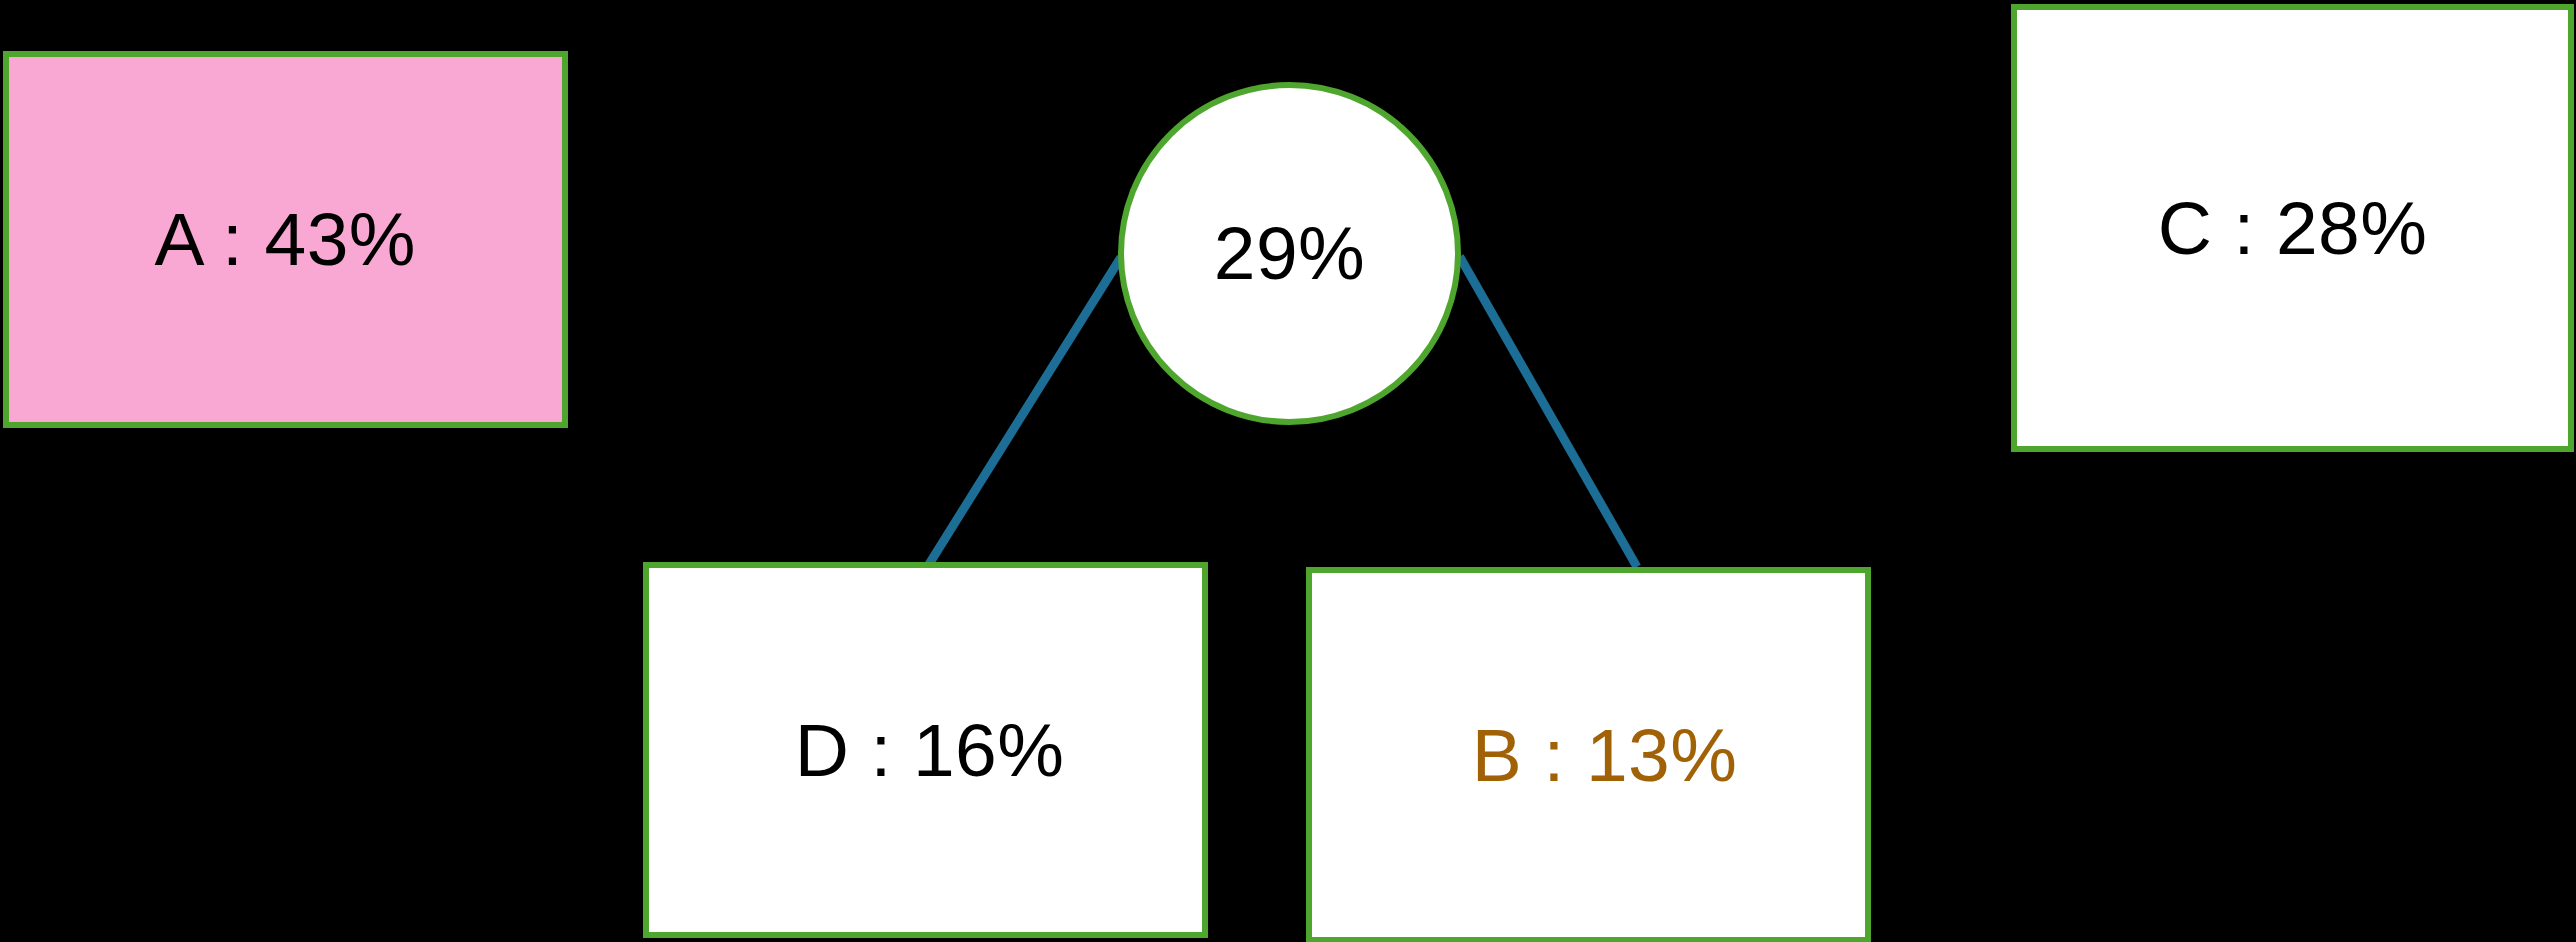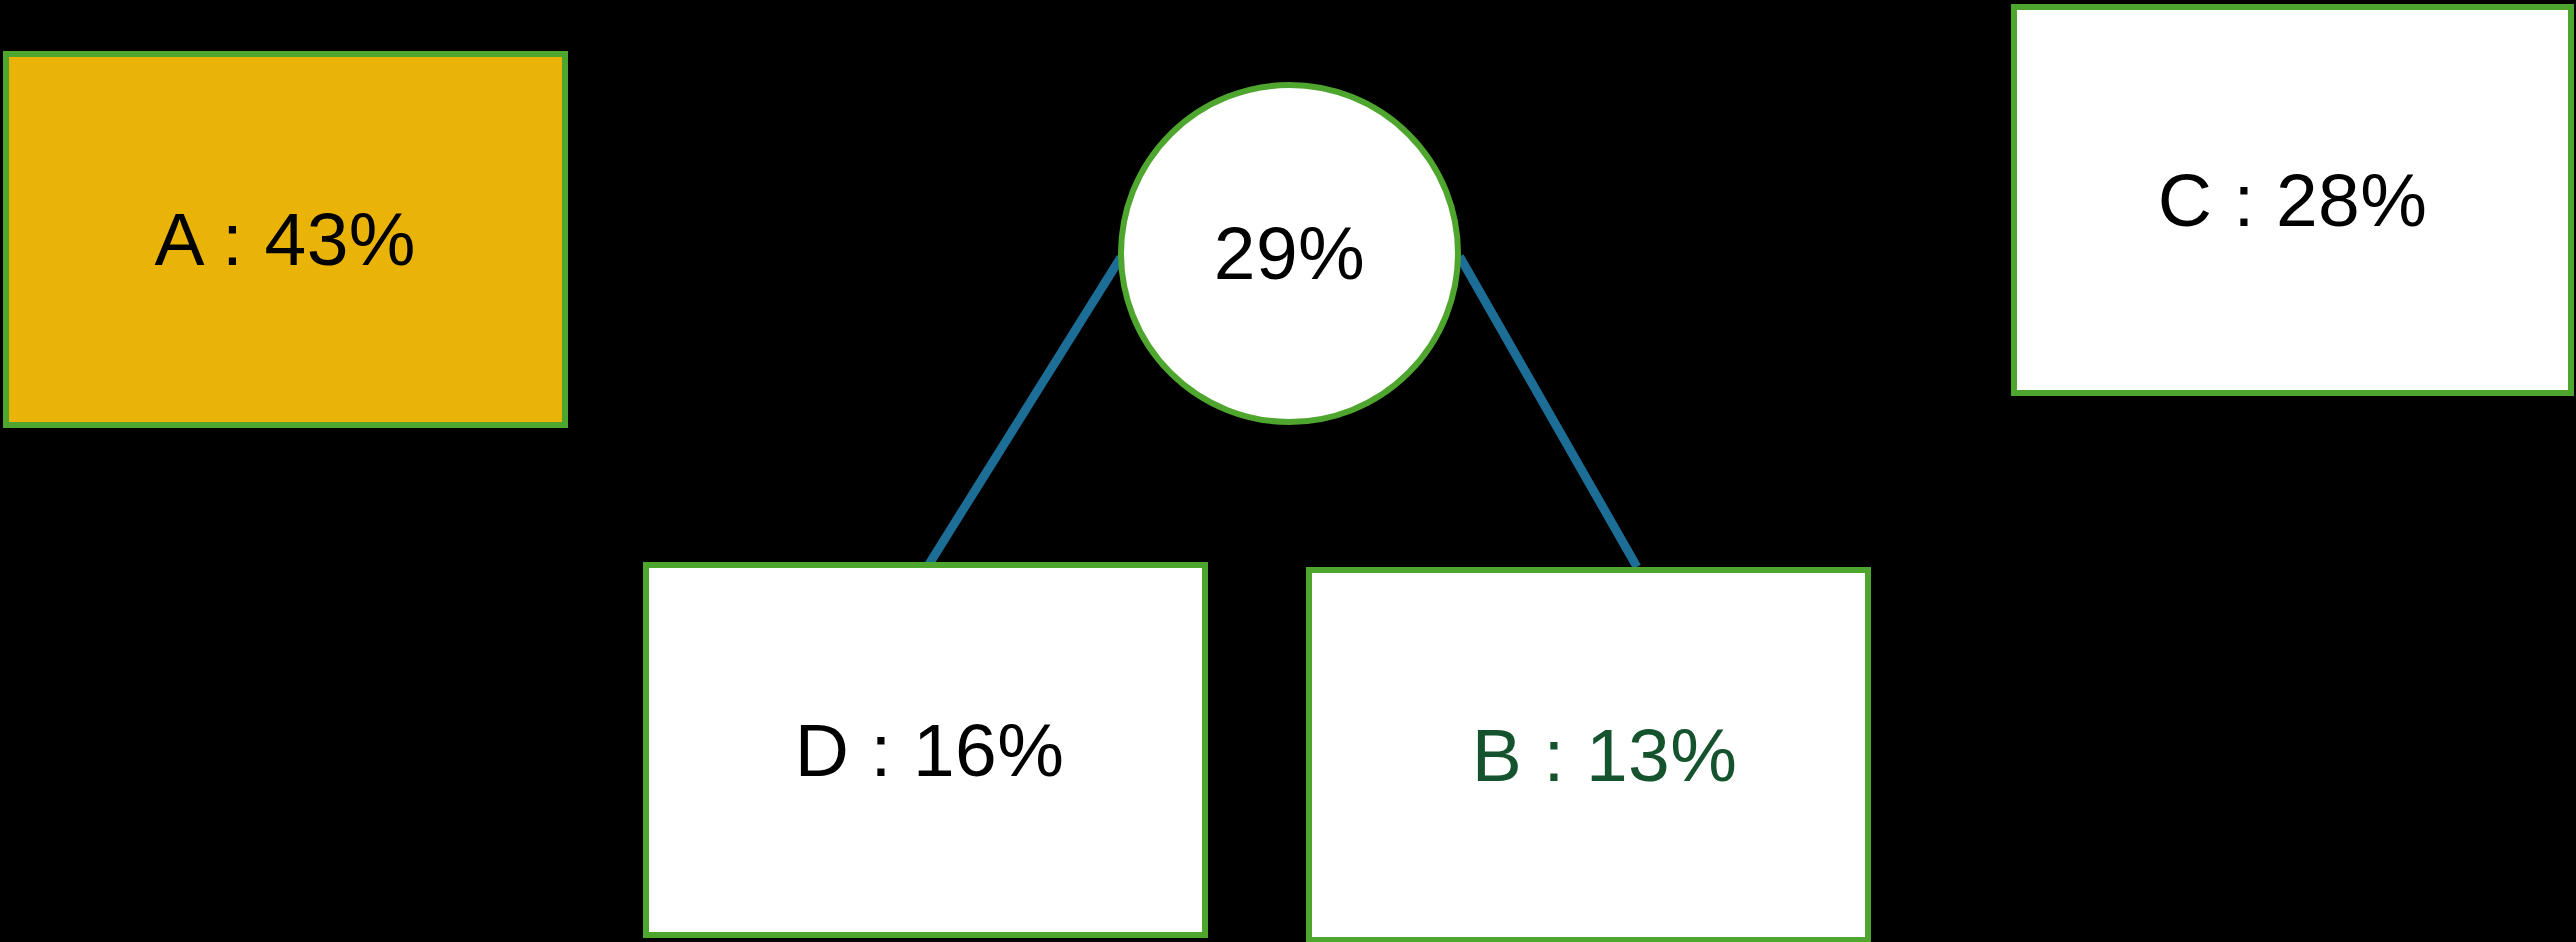--- a/index.html
+++ b/index.html
@@ -39,49 +39,49 @@
   .node-label {
     color: #000000;
     font-size: 75px;
     font-weight: 400;
     line-height: 1;
     white-space: nowrap;
     letter-spacing: 0.4px;
   }
   
   #node-a { left: 2.7px;    top: 51px;  width: 565px; height: 377px; }
-  #node-c { left: 2011px; top: 4.4px;   width: 563px; height: 392px; }
+  #node-c { left: 2011px; top: 4.4px;   width: 563px; height: 448px; }
   #node-d { left: 643px;  top: 562px; width: 565px; height: 376px; }
   #node-b { left: 1306px; top: 567px; width: 565px; height: 376px; }
   #node-root { left: 1118px; top: 82px; width: 343px; height: 343px; }
 </style>
 </head>
 <body>
 
 <div id="canvas" style="background: rgb(0, 0, 0);">
 
   <svg id="edge-layer" viewBox="0 0 2905 1063">
     <line id="edge-root-d" x1="1264" y1="290" x2="1047" y2="637" stroke="#1C6E96" stroke-width="10" stroke-linecap="butt"></line>
     <line id="edge-root-b" x1="1646" y1="289" x2="1846" y2="639" stroke="#1C6E96" stroke-width="10" stroke-linecap="butt"></line>
   </svg>
 
-  <div class="node" id="node-a" style="background: #eab308; border-color: rgb(79, 166, 46);">
+  <div class="node" id="node-a" style="background: #f9a8d4; border-color: rgb(79, 166, 46);">
     <span class="node-label" style="color: rgb(0, 0, 0);">A : 43%</span>
   </div>
 
   <div class="node" id="node-c" style="background: rgb(255, 255, 255); border-color: rgb(79, 166, 46);">
     <span class="node-label" style="color: rgb(0, 0, 0);">C : 28%</span>
   </div>
 
   <div class="node circle" id="node-root" style="background: rgb(255, 255, 255); border-color: rgb(79, 166, 46);">
     <span class="node-label" style="color: rgb(0, 0, 0);">29%</span>
   </div>
 
   <div class="node" id="node-d" style="background: rgb(255, 255, 255); border-color: rgb(79, 166, 46); padding-left: 8px;">
     <span class="node-label" style="color: rgb(0, 0, 0);">D : 16%</span>
   </div>
 
   <div class="node" id="node-b" style="background: rgb(255, 255, 255); border-color: rgb(79, 166, 46);">
-    <span class="node-label" style="color: #14532d; margin-left: 32px;">B : 13%</span>
+    <span class="node-label" style="color: #a16207; margin-left: 32px;">B : 13%</span>
   </div>
 
 </div>
 
 
 </body></html>

